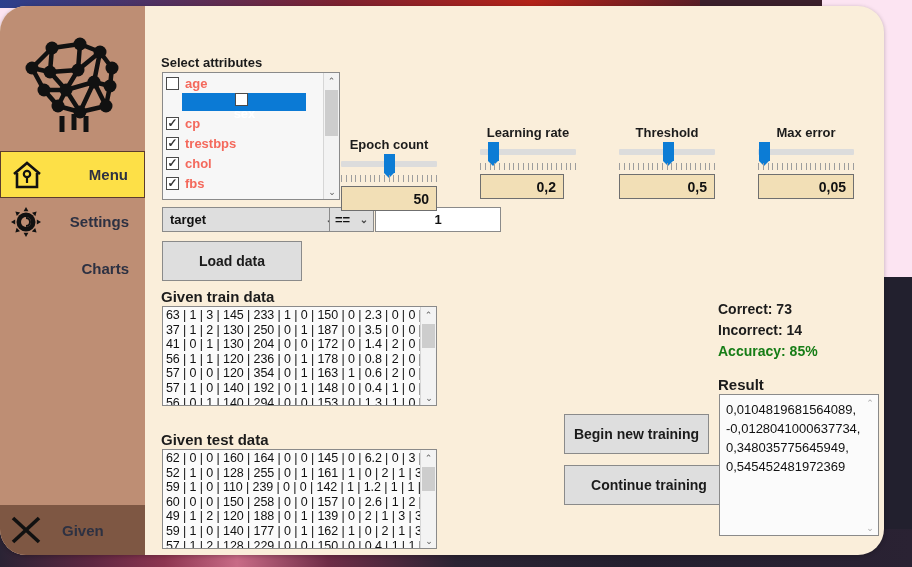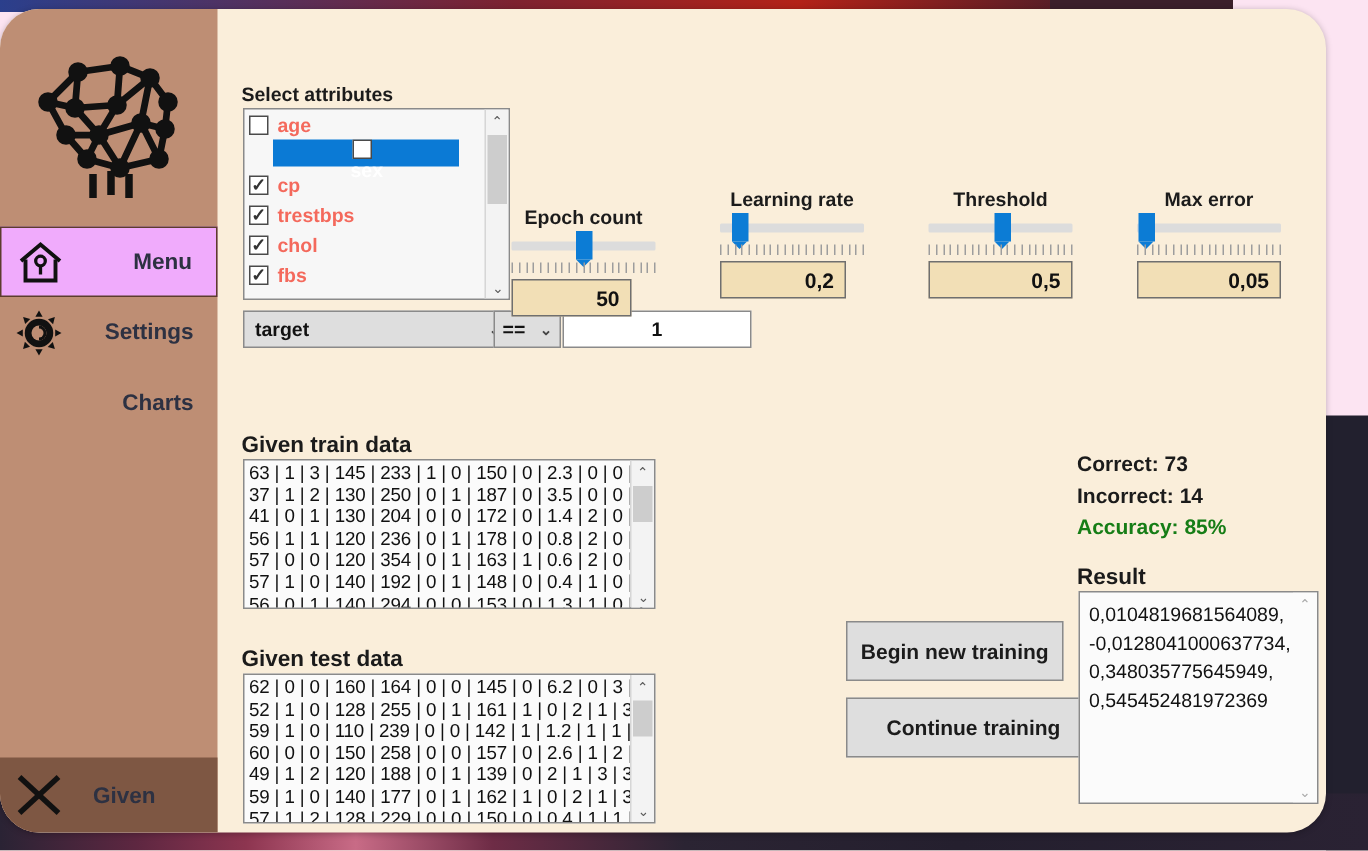--- a/index.html
+++ b/index.html
@@ -35,21 +35,21 @@
   }
   .logo-wrap{height:145px;display:flex;align-items:center;justify-content:center;}
   .logo-wrap svg{display:block;}
   .nav-item{
     position:relative;height:47px;display:flex;align-items:center;
     color:#2d3142;font-weight:bold;font-size:15px;
   }
   .nav-item .nav-label{position:absolute;right:16px;}
   .nav-item .nav-icon{position:absolute;left:8px;top:50%;transform:translateY(-50%);
     width:36px;height:36px;display:flex;align-items:center;justify-content:center;}
-  .nav-item.active{background:#f0abfc;border:1px solid #5c3c2d;box-sizing:border-box;}
+  .nav-item.active{background:#fde047;border:1px solid #5c3c2d;box-sizing:border-box;}
   #exit-item{position:absolute;left:0;bottom:0;width:145px;height:50px;background:#7E5743;}
 
   
   #main{position:absolute;left:145px;top:0;right:0;bottom:0;}
   .lbl{font-size:13px;font-weight:bold;color:#1b1b1b;}
   .lbl-big{font-size:15px;font-weight:bold;color:#1b1b1b;}
 
   
   .listbox{
     position:absolute;background:#F7F7F7;border:1px solid #8a8a8a;box-sizing:border-box;
@@ -272,20 +272,23 @@
       <span class="chev">⌄</span>
     </div>
     <div class="combo" style="left:183px;top:201px;width:45px;height:25px;left:184px;">
       <span class="cv" style="padding-left:5px;">==</span>
       <span class="chev">⌄</span>
     </div>
     <div class="textin" style="left:230px;top:201px;width:126px;height:25px;">
       <span>1</span>
     </div>
 
+    <div class="btn" style="left:17px;top:235px;width:140px;height:40px;">
+      <span>Load data</span>
+    </div>
 
     <div class="sgroup" style="left:196px;top:131px;">
       <div class="stitle">Epoch count</div>
       <div class="strack">
         <div class="sthumb" style="left:43px;"></div>
       </div>
       <div class="sticks">
         <i></i>
           <i></i>
           <i></i>
@@ -301,21 +304,21 @@
           <i></i>
           <i></i>
           <i></i>
           <i></i>
           <i></i>
           <i></i>
           <i></i>
           <i></i>
           <i></i>
       </div>
-      <div class="numfield" style="position:relative;margin-top:4px;width:80px;height:25px;">
+      <div class="numfield" style="position:relative;margin-top:4px;width:96px;height:25px;">
         <span>50</span>
       </div>
     </div>
 
     <div class="sgroup" style="left:335px;top:119px;">
       <div class="stitle">Learning rate</div>
       <div class="strack">
         <div class="sthumb" style="left:8px;"></div>
       </div>
       <div class="sticks">

